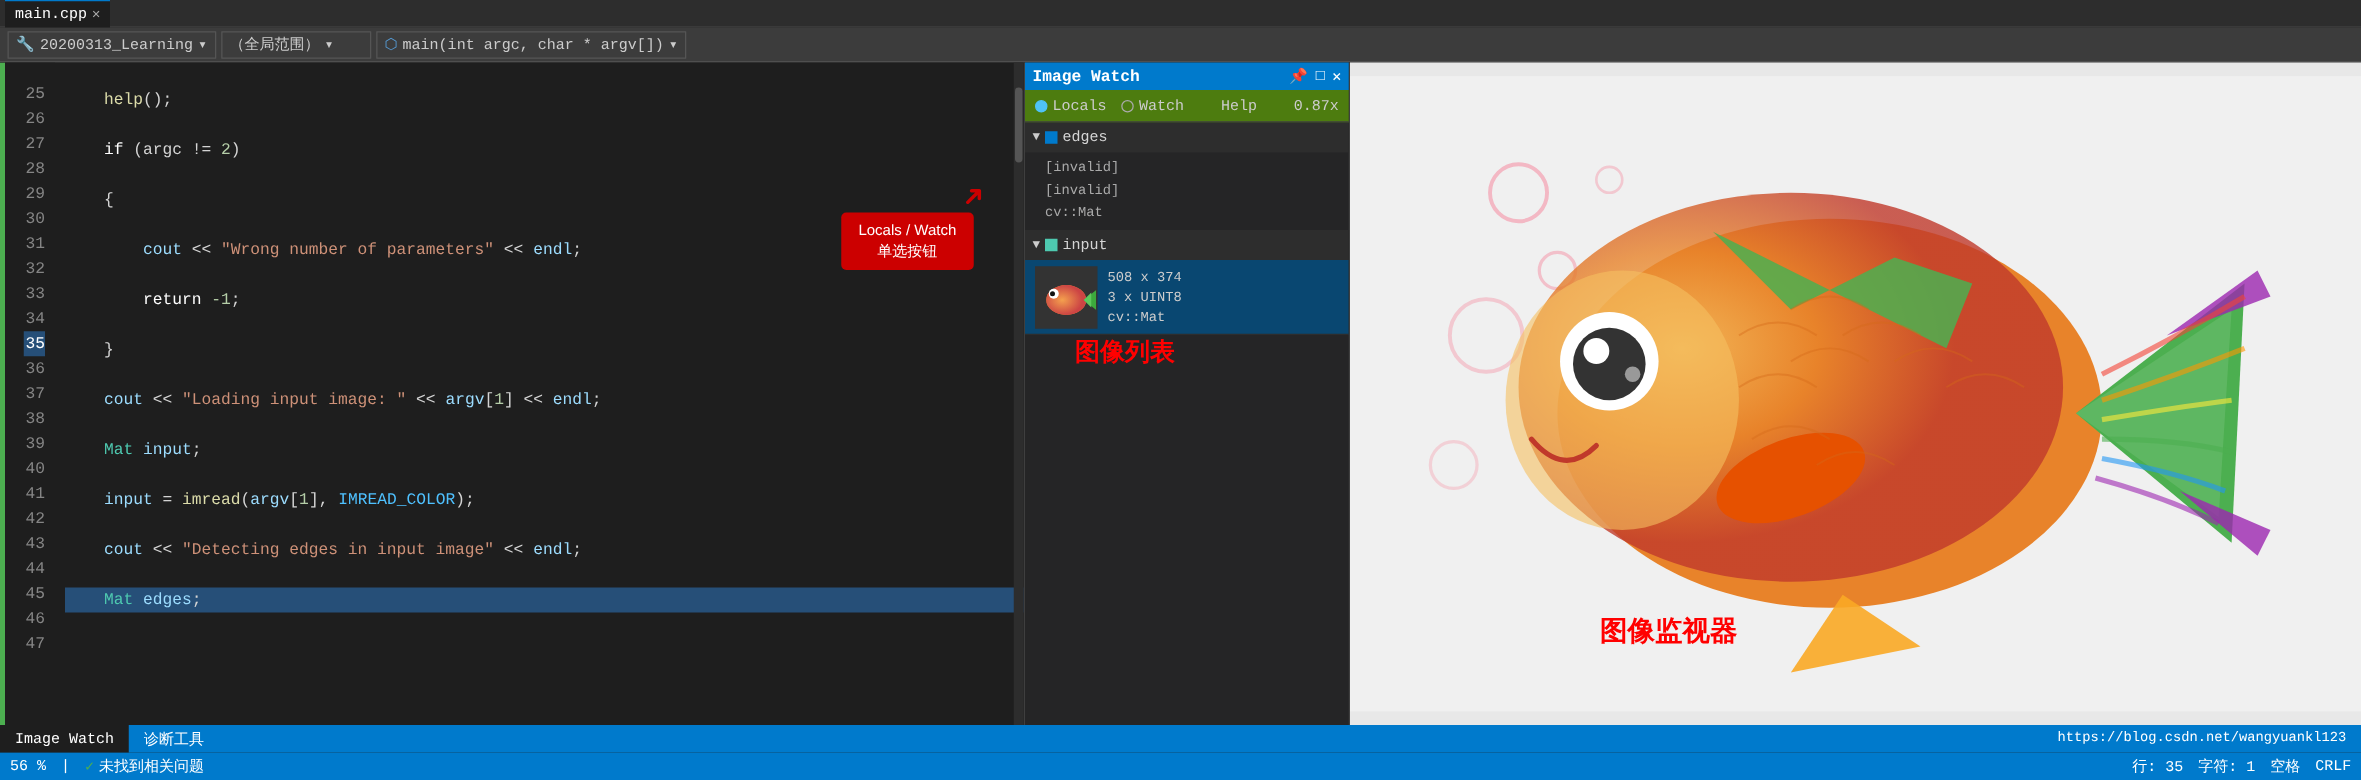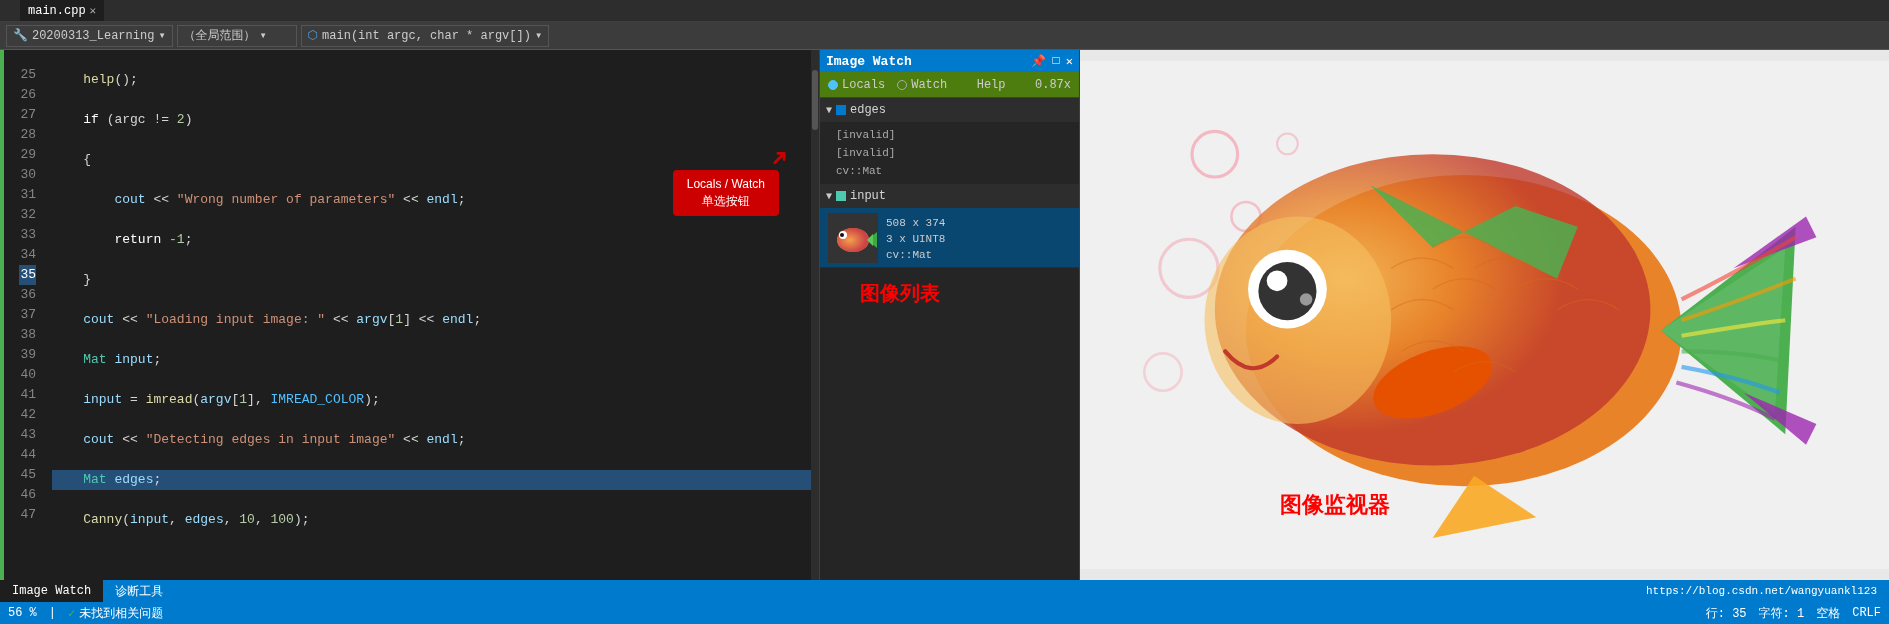--- a/index.html
+++ b/index.html
@@ -1,22 +1,22 @@
 <!DOCTYPE html>
 <html><head>
   <meta charset="utf-8">
   <style>
     * { margin: 0; padding: 0; box-sizing: border-box; }
     body { width: 1889px; height: 624px; overflow: hidden; font-family: 'Consolas', 'Courier New', monospace; background: #1e1e1e; }
 
     
     .title-bar {
-      display: flex; align-items: flex-end; height: 22px;
+      display: flex; align-items: center; height: 22px;
       background: #2d2d2d; border-bottom: 1px solid #3f3f3f;
-      padding: 0 20px; gap: 8px;
+      padding: 0 4px; gap: 8px;
     }
     .tab-item {
       display: flex; align-items: center; height: 22px;
       background: #2d2d2d; padding: 0 8px; font-size: 12px; color: #ccc; gap: 4px;
     }
     .tab-item.active { background: #1e1e1e; color: #fff; border-top: 1px solid #007acc; }
     .tab-close { color: #aaa; font-size: 11px; cursor: pointer; }
 
     
     .toolbar {
@@ -179,21 +179,20 @@
 <div>    <span class="kw">if</span> (argc != <span class="num">2</span>)</div>
 <div>    {</div>
 <div>        <span class="var">cout</span> &lt;&lt; <span class="str">"Wrong number of parameters"</span> &lt;&lt; <span class="var">endl</span>;</div>
 <div>        <span class="kw">return</span> <span class="num">-1</span>;</div>
 <div>    }</div>
 <div>    <span class="var">cout</span> &lt;&lt; <span class="str">"Loading input image: "</span> &lt;&lt; <span class="var">argv</span>[<span class="num">1</span>] &lt;&lt; <span class="var">endl</span>;</div>
 <div>    <span class="type-color">Mat</span> <span class="var">input</span>;</div>
 <div>    <span class="var">input</span> = <span class="fn">imread</span>(<span class="var">argv</span>[<span class="num">1</span>], <span class="macro">IMREAD_COLOR</span>);</div>
 <div>    <span class="var">cout</span> &lt;&lt; <span class="str">"Detecting edges in input image"</span> &lt;&lt; <span class="var">endl</span>;</div>
 <div style="background:#264f78;display:block;">    <span class="type-color">Mat</span> <span class="var">edges</span>;</div>
-<div>    <span class="fn">Canny</span>(<span class="var">input</span>, <span class="var">edges</span>, <span class="num">10</span>, <span class="num">100</span>);</div>
 <div>&nbsp;</div>
 
 
 
 
 
 
 
 
 
@@ -277,21 +276,21 @@
           </div>
           <div class="iw-item-info">
             <div>508 x 374</div>
             <div>3 x UINT8</div>
             <div>cv::Mat</div>
           </div>
         </div>
       </div>
 
       <div style="position:relative; height:40px;">
-        <div style="color:#ff0000; font-size:20px; font-weight:bold; font-family:'SimHei',sans-serif; position:absolute; top:12px; left:40px;">图像列表</div>
+        <div style="color:#ff0000; font-size:20px; font-weight:bold; font-family:'SimHei',sans-serif; position:absolute; top:0; left:40px;">图像列表</div>
       </div>
     </div>
   </div>
 
   <div class="image-viewer" style="position:relative; background:#e8e8e8;">
 
     <svg width="780" height="490" viewBox="0 0 780 490" style="position:absolute; top:0; left:0; width:100%; height:100%;">
       <rect width="780" height="490" fill="#f0f0f0"></rect>
 
       <circle cx="130" cy="90" r="22" fill="none" stroke="#f4a0b0" stroke-width="3" opacity="0.7"></circle>

